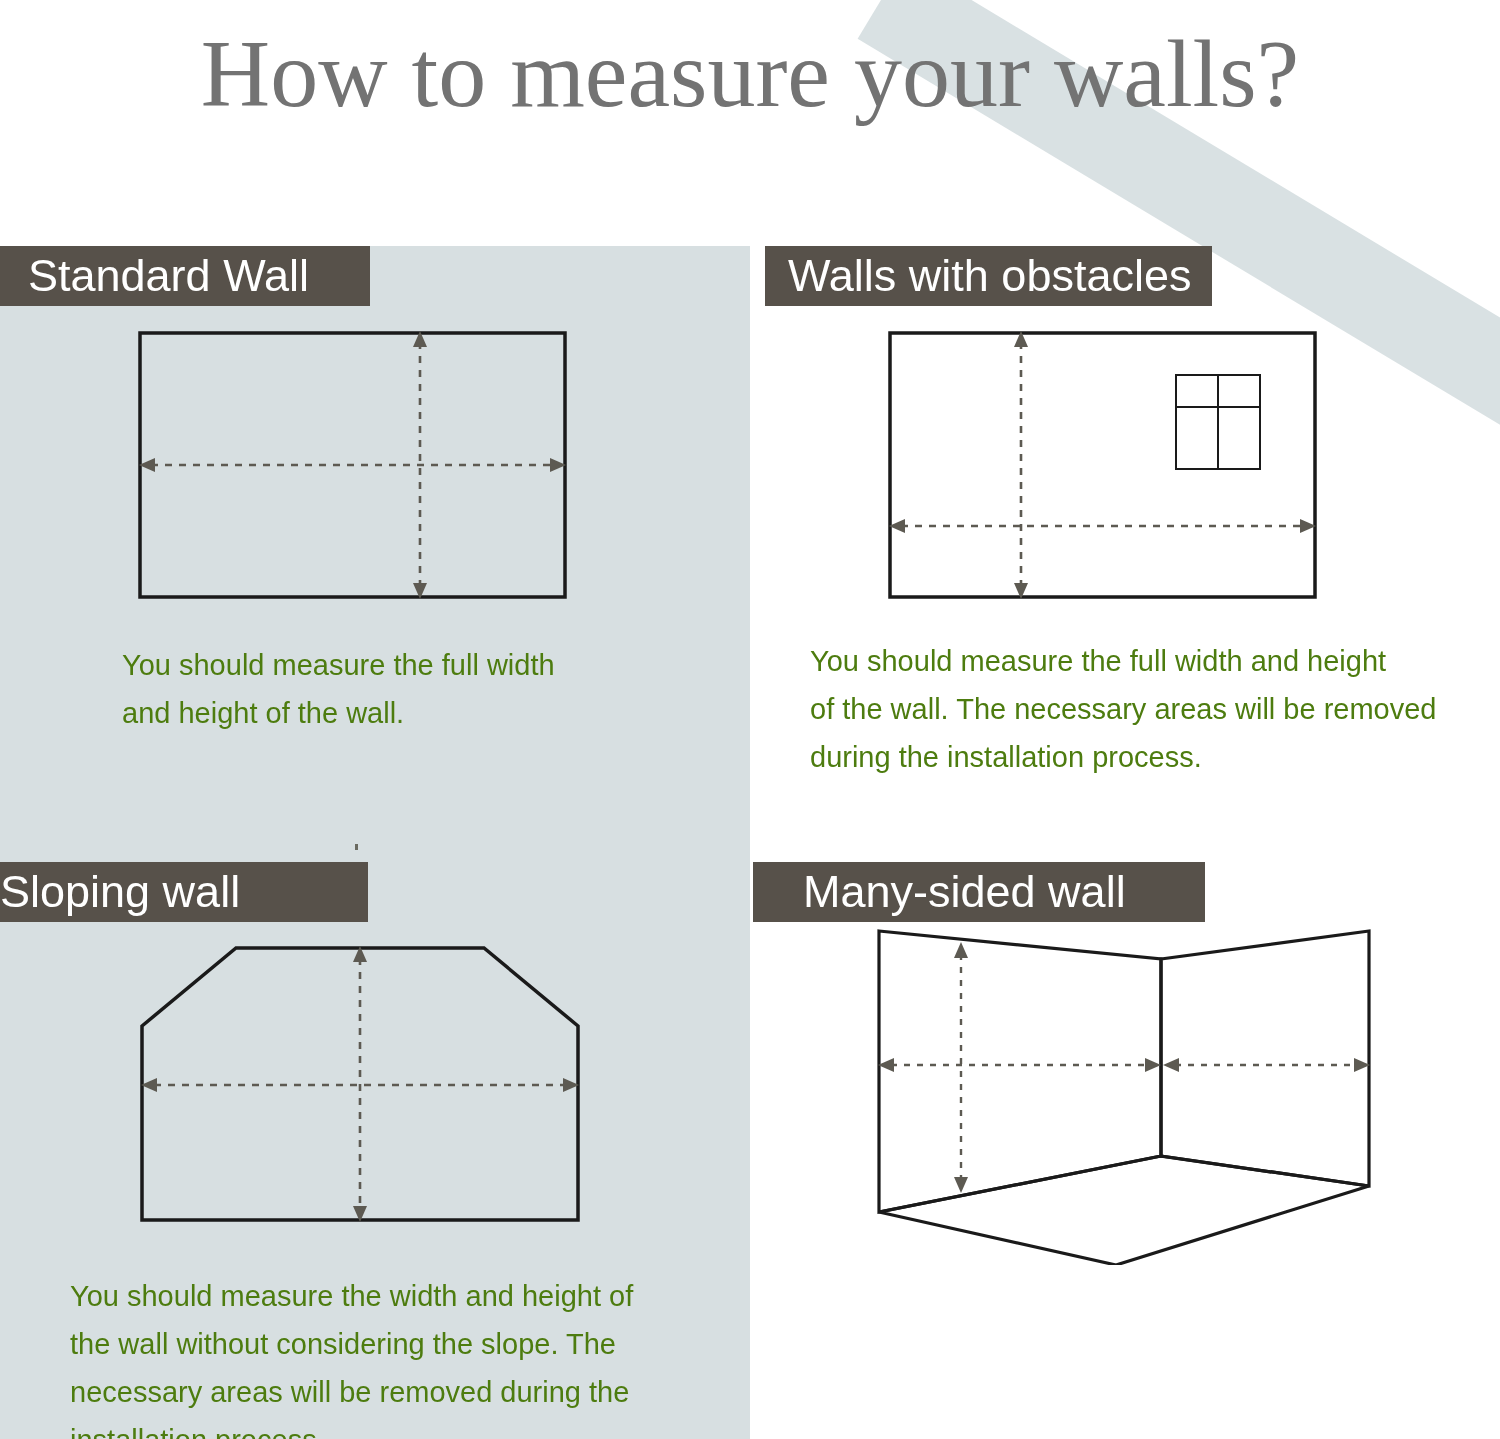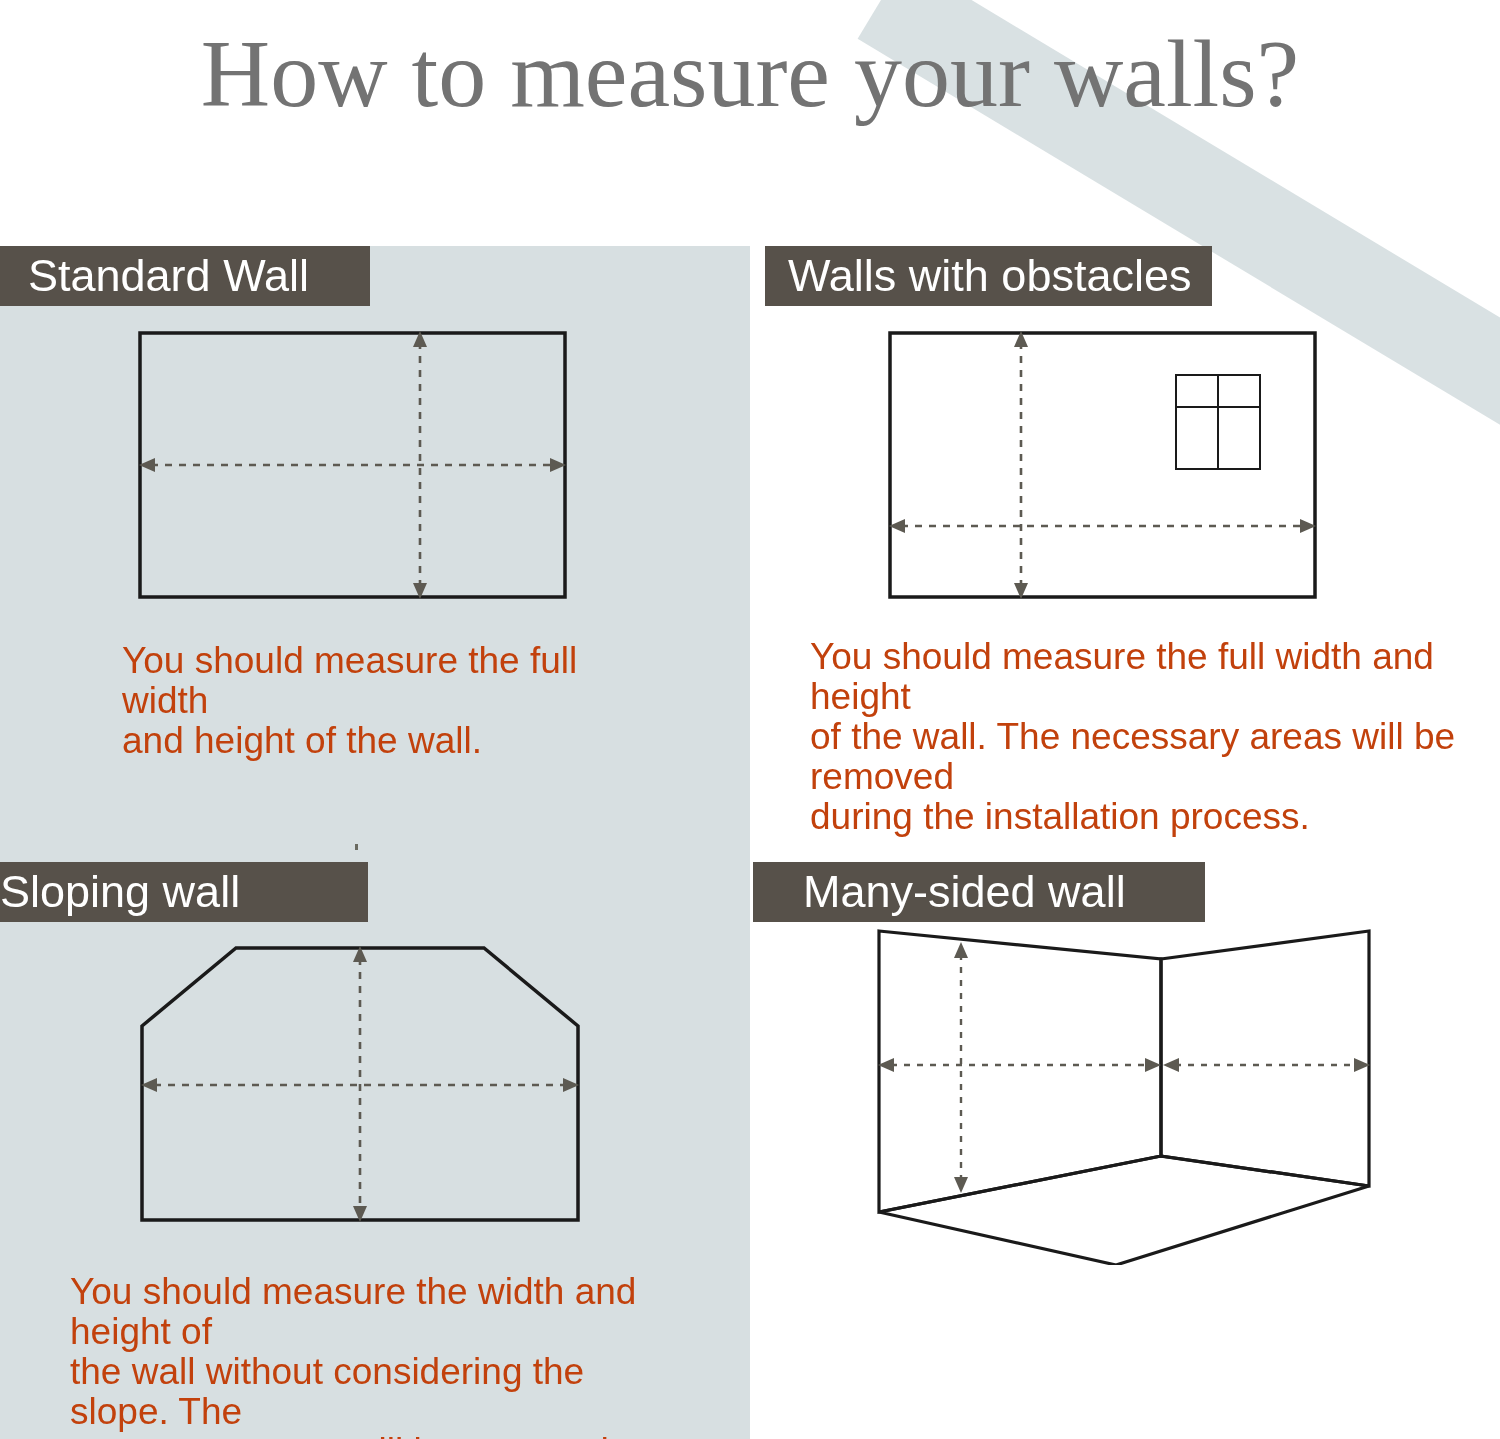--- a/index.html
+++ b/index.html
@@ -76,23 +76,23 @@
   #bar-obstacles  { left: 755px; top: 246px; width: 447px; margin-left: 10px; }
   #bar-obstacles  .lbl { margin-left: 23px; }
   #bar-sloping    { left: 0px;   top: 862px; width: 368px; }
   #bar-sloping    .lbl { }
   #bar-manysided  { left: 753px; top: 862px; width: 452px; }
   #bar-manysided  .lbl { margin-left: 50px; }
 
   
   .caption {
     position: absolute;
-    color: #c2410c;
-    font-size: 37px;
-    line-height: 40px;
+    color: #4d7c0f;
+    font-size: 29px;
+    line-height: 48px;
     white-space: pre-line;
   }
   #cap-standard  { left: 122px; top: 641px; width: 520px; }
   #cap-obstacles { left: 810px; top: 637px; width: 660px; }
   #cap-sloping   { left: 70px;  top: 1272px; width: 620px; }
   #cap-manysided { left: 845px; top: 1255px; width: 640px; }
 
   
   .diagram { position: absolute; }
   #dia-standard  { left: 110px; top: 315px;  width: 500px; height: 310px; }

